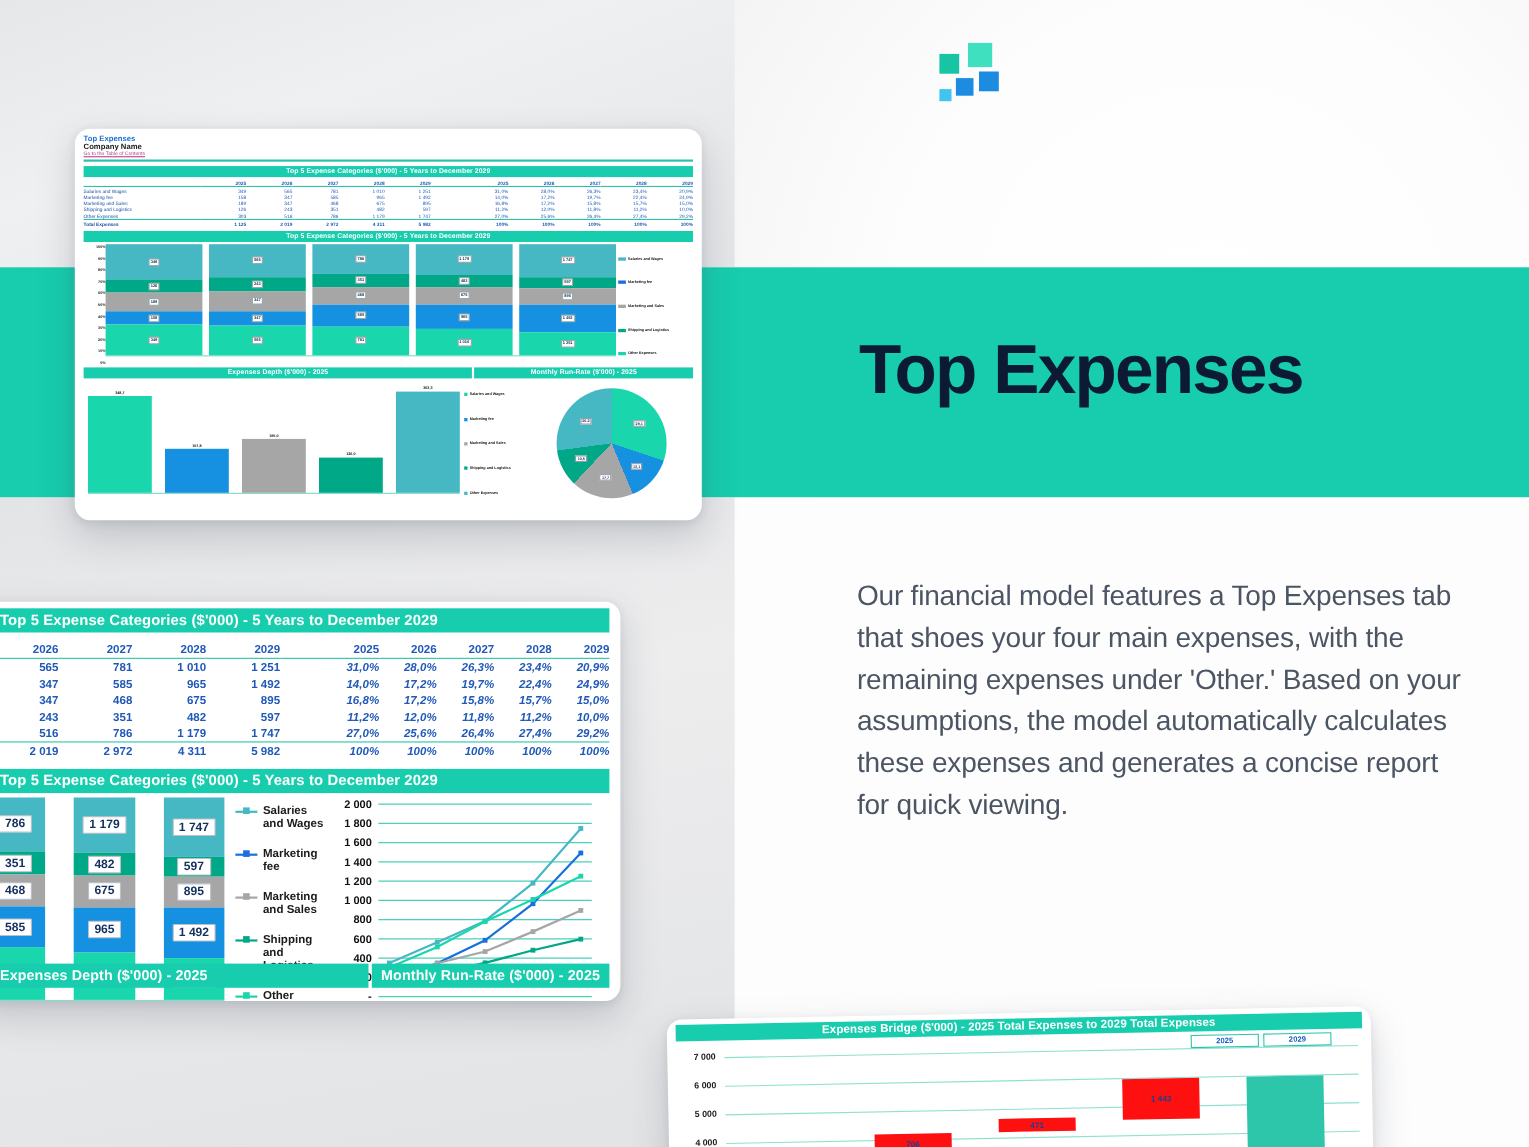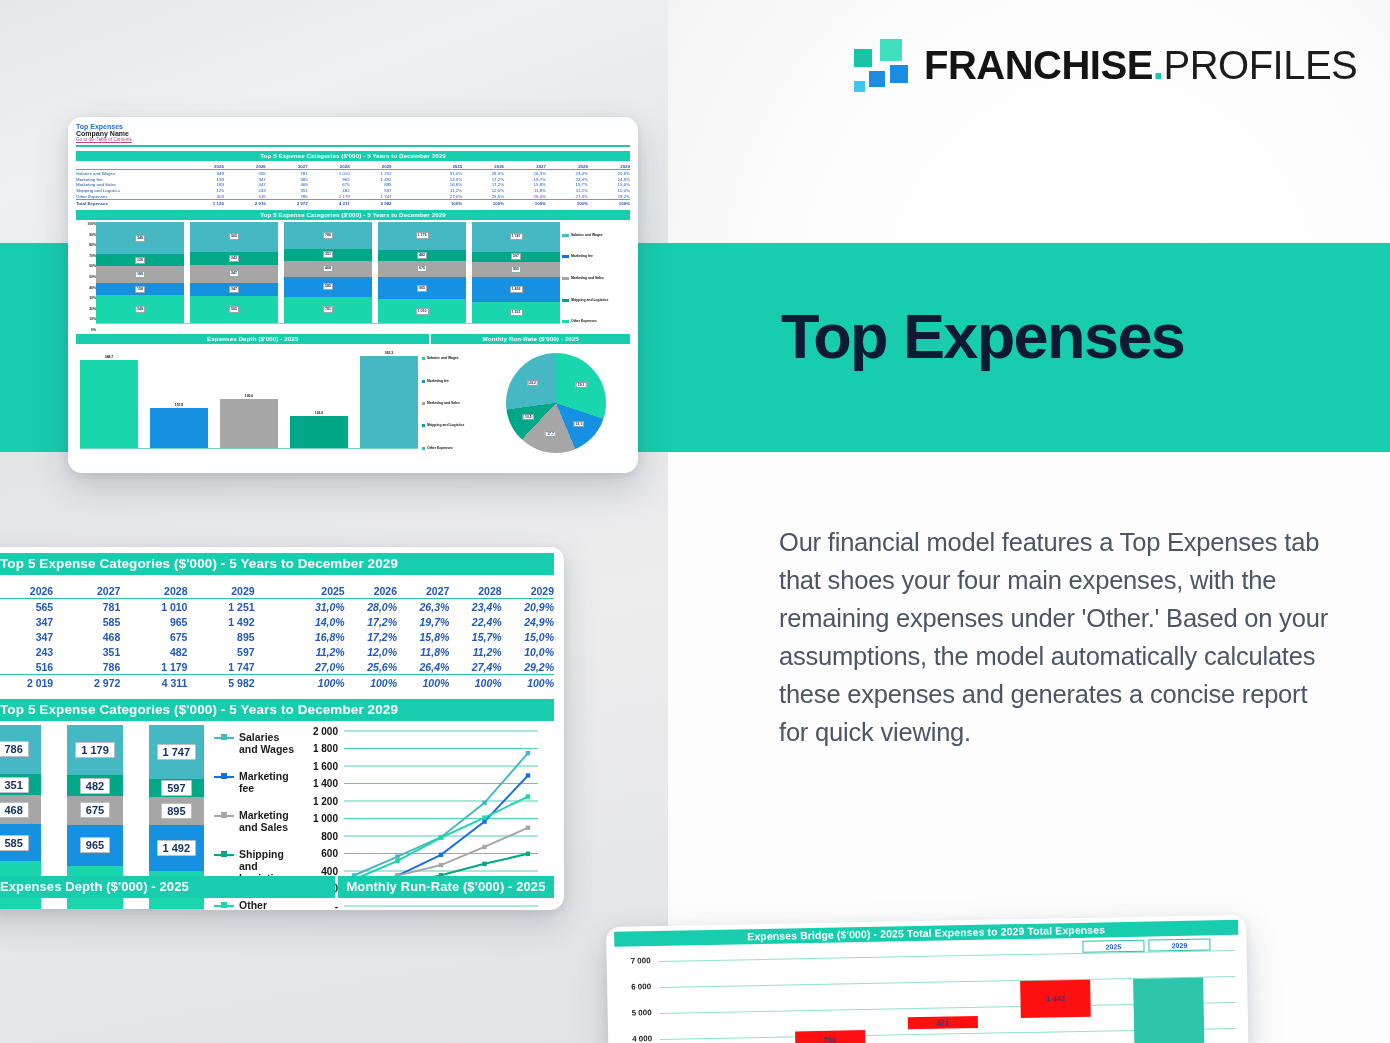--- a/index.html
+++ b/index.html
@@ -141,23 +141,20 @@
 <div id="bg-white-panel-low"></div>
 <div id="teal-band"></div>
 
 <div id="logo">
   <span class="logo-mark">
     <i style="left:28px;top:2px;width:22px;height:22px;background:#3ee0c0;"></i>
     <i style="left:2px;top:12px;width:18px;height:18px;background:#17c4a4;"></i>
     <i style="left:38px;top:28px;width:18px;height:18px;background:#1b8ce0;"></i>
     <i style="left:17px;top:34px;width:16px;height:16px;background:#1b8ce0;"></i>
     <i style="left:2px;top:44px;width:11px;height:11px;background:#40c4f0;"></i>
-  </span>
-  <span class="logo-text">
-    <span class="lt-bold">FRANCHISE</span><span class="lt-dot">.</span><span class="lt-light">PROFILES</span>
   </span>
 </div>
 
 <h1 id="title">Top Expenses</h1>
 <p id="body-copy">Our financial model features a Top Expenses tab that shoes your four main expenses, with the remaining expenses under 'Other.' Based on your assumptions, the model automatically calculates these expenses and generates a concise report for quick viewing.</p>
 
 <div class="card" id="card-top">
   <div class="inner">
     <div>
       <div id="c1-title">Top Expenses</div>

